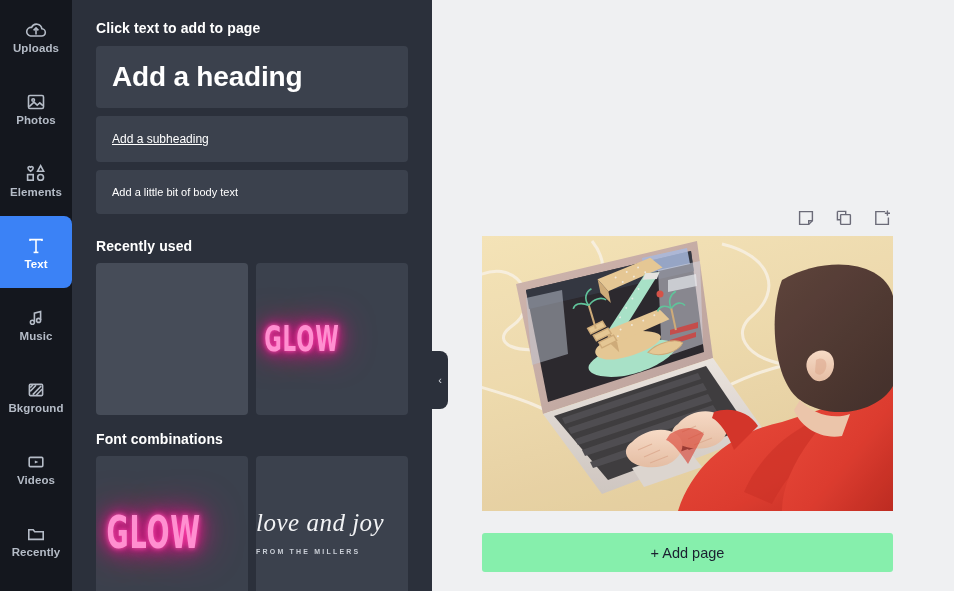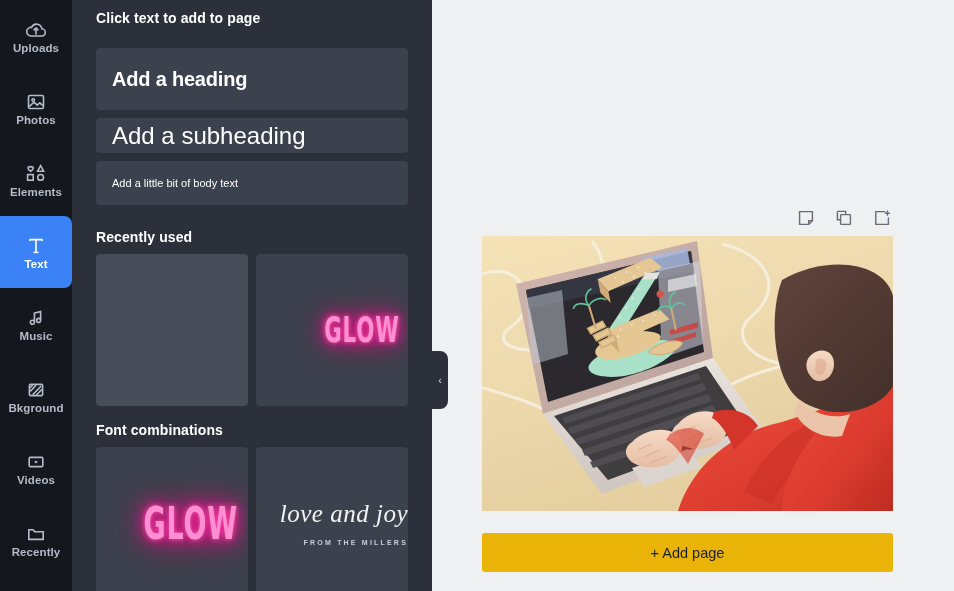--- a/index.html
+++ b/index.html
@@ -25,46 +25,46 @@
   }
   .rail-item .ico { height:26px; display:flex; align-items:center; justify-content:center; }
   .rail-item .lbl { font-size:11.5px; font-weight:700; letter-spacing:.1px; line-height:1; }
   .rail-item.active { background:#3b82f6; color:#ffffff; border-radius:0 8px 8px 0; }
   .rail-item.active .ico svg { stroke:#ffffff; }
   .rail-item svg { stroke:#b5bcc7; fill:none; stroke-width:1.6; }
 
   
   .panel {
     width:360px; flex:0 0 360px; height:591px;
-    background:#2b303b; padding:0 24px;
+    background:#2b303b; padding:10px 24px;
     position:relative; z-index:2; overflow:hidden;
   }
   .panel-title {
     color:#fff; font-size:14px; font-weight:700;
     padding:10px 0 10px 0; letter-spacing:.1px;
   }
   .section-title {
     color:#fff; font-size:14px; font-weight:700;
     padding:16px 0 9px 0; letter-spacing:.1px;
   }
   .text-btn {
     background:#3b414d; border-radius:4px;
     display:flex; align-items:center; cursor:pointer;
     color:#fff; margin-bottom:8px; padding:0 16px;
   }
-  .text-btn.heading { height:62px; font-size:20px; font-weight:700; letter-spacing:-.2px;margin-top:12px; }
-  .text-btn.subheading { height:35px; font-size:24px; font-weight:400; }
+  .text-btn.heading { height:62px; font-size:28px; font-weight:700; letter-spacing:-.2px; }
+  .text-btn.subheading { height:46px; font-size:12px; font-weight:400;text-decoration:underline; }
   .text-btn.body { height:44px; font-size:11px; font-weight:400; }
 
   .grid2 { display:flex; gap:8px; }
   .thumb {
     width:170px; height:152px; background:#3b414d;
     border-radius:4px; cursor:pointer;
     display:flex; flex-direction:column;
-    align-items:flex-end; justify-content:center; overflow:hidden;
+    align-items:flex-start; justify-content:center; overflow:hidden;
   }
   .thumb.plain { background:#464c58; }
   .glow {
     font-family:"DejaVu Sans", sans-serif;
     font-weight:700; color:#ff8fd0; letter-spacing:1px;
     transform:scaleX(.82) scaleY(1.35);
   }
   .glow.sm { font-size:26px; text-shadow:0 0 4px #ff4fb2,0 0 10px #ff1493,0 0 20px #ff1493,0 0 34px #e0007a; }
   .glow.lg { font-size:33px; text-shadow:0 0 5px #ff4fb2,0 0 12px #ff1493,0 0 24px #ff1493,0 0 40px #e0007a; }
   .script {
@@ -97,21 +97,21 @@
   .tool { width:20px; height:20px; cursor:pointer; display:flex; align-items:center; justify-content:center; }
   .tool svg { stroke:#6b6b78; fill:none; stroke-width:1.4; }
 
   .page {
     position:absolute; left:50px; top:236px;
     width:411px; height:275px; overflow:hidden;
     background:#f2e0b8;
   }
   .add-page {
     position:absolute; left:50px; top:533px;
-    width:411px; height:39px; background:#eab308;
+    width:411px; height:39px; background:#86efac;
     border-radius:3px; display:flex; align-items:center; justify-content:center;
     color:#1b2030; font-size:14.5px; font-weight:400; cursor:pointer;
   }
 
   
   .photo { position:absolute; inset:0; }
 </style>
 </head>
 <body>
 

